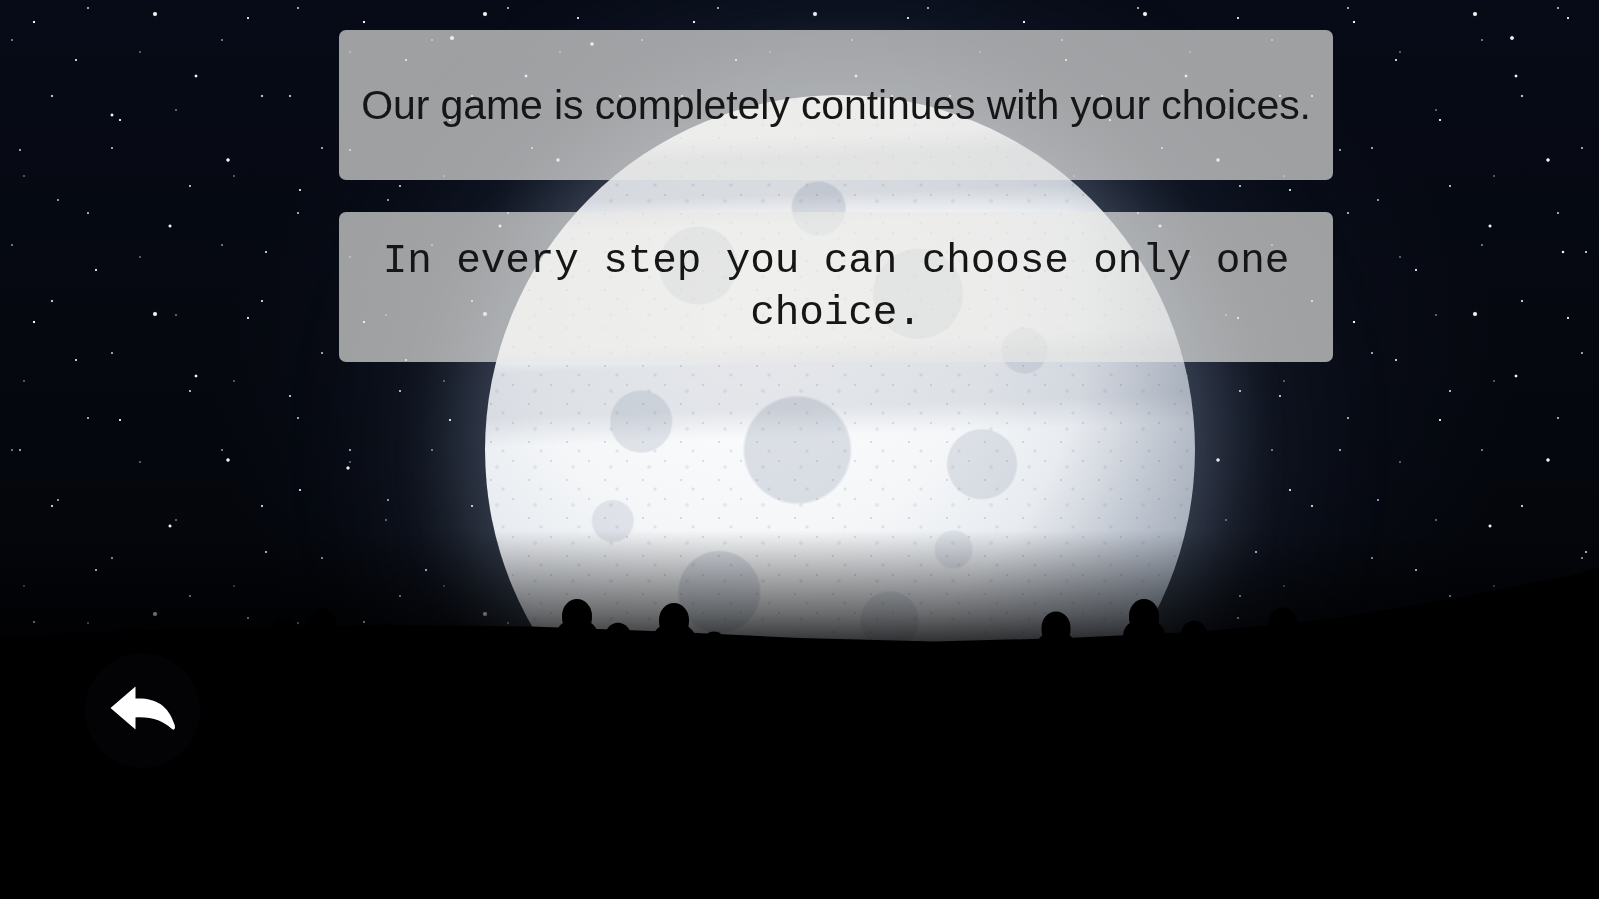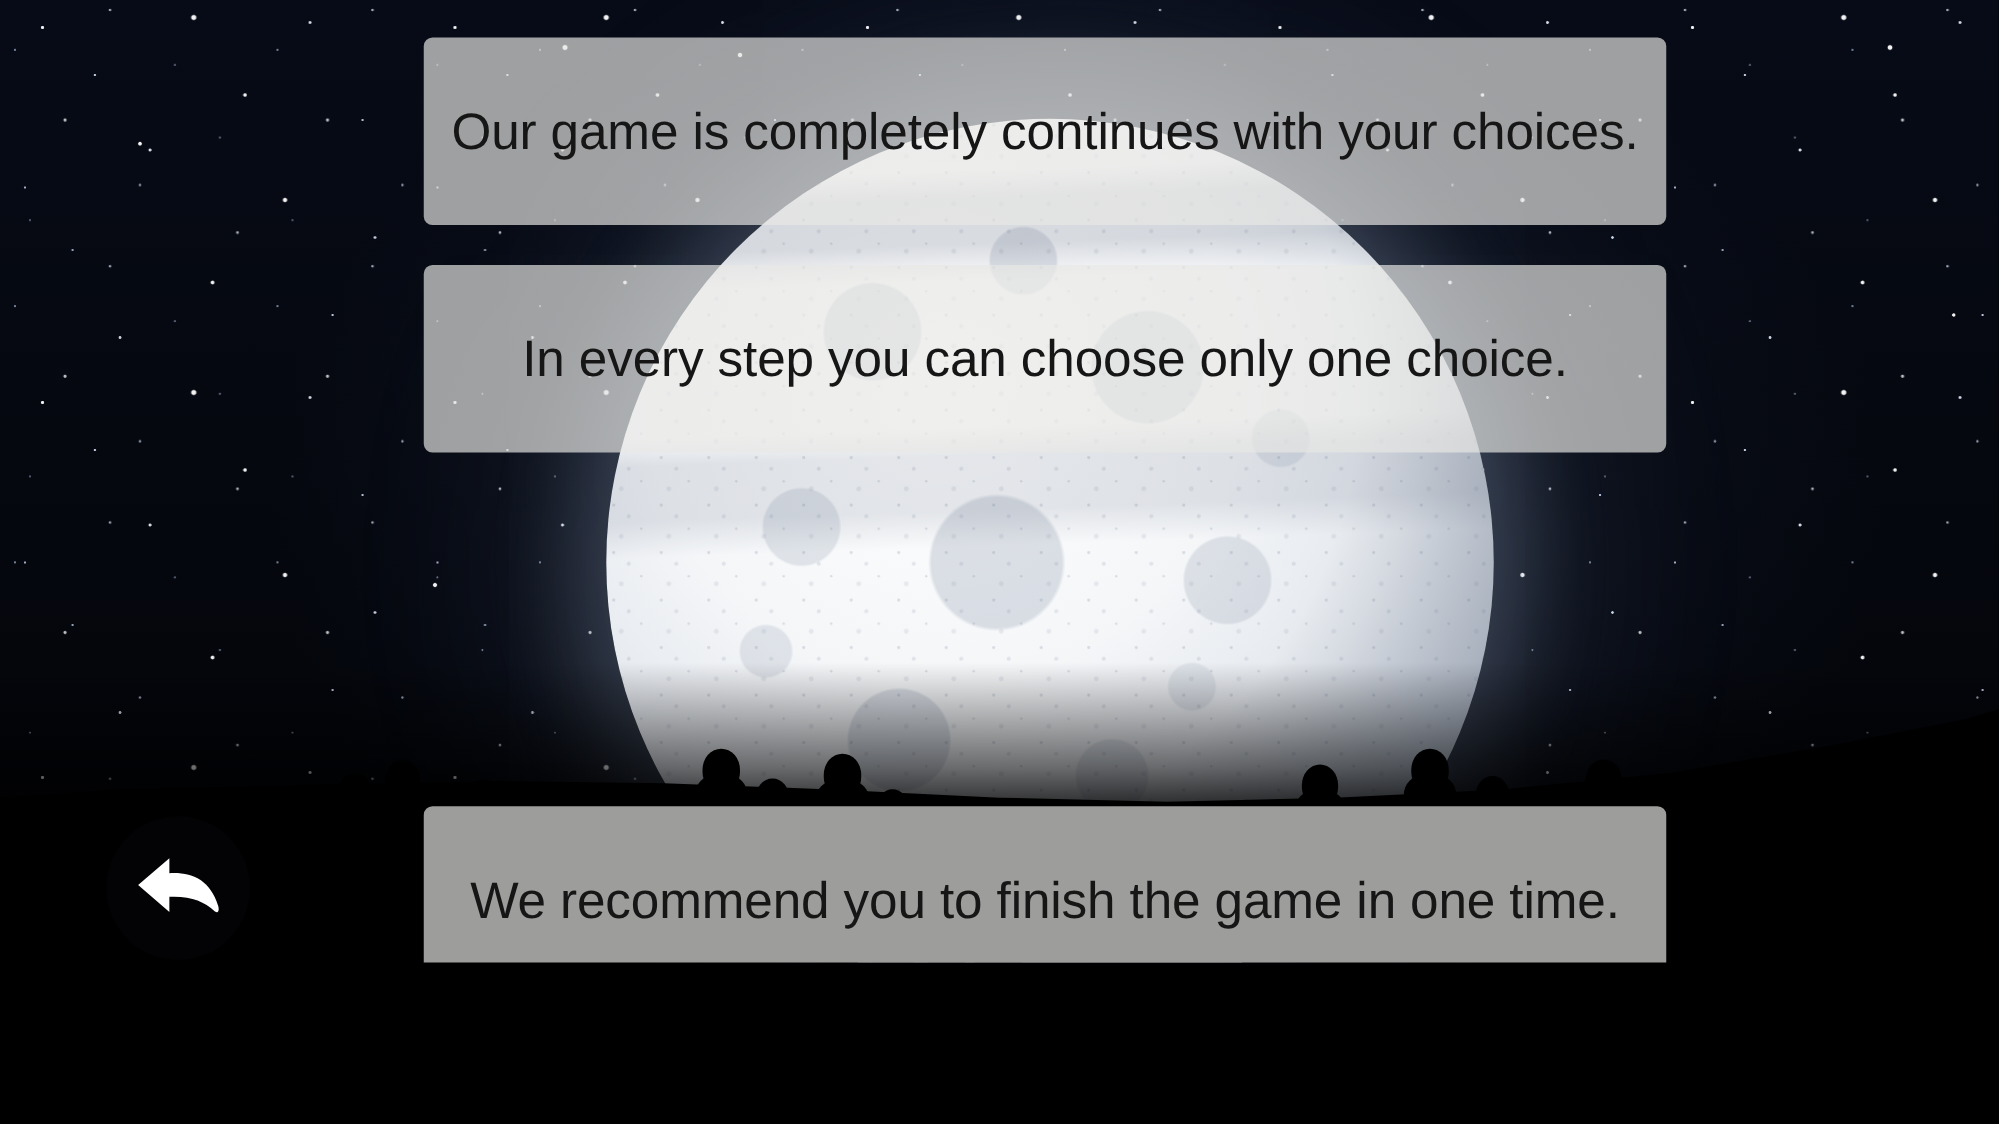--- a/index.html
+++ b/index.html
@@ -205,21 +205,21 @@
   }
   .panel-text {
     color:#161616;
     font-size:41px;
     line-height:1.28;
     font-weight:400;
     letter-spacing:-0.1px;
   }
 
   #panel-1 { top:30px;  height:150px; }
-  #panel-2 { top:212px; height:150px; }
+  #panel-2 { top:212px; height:150px;font-family:Liberation Mono, monospace; }
   #panel-3 { top:417px; height:155px; }
   #panel-4 { top:645px; height:150px; }
 
   
   #back-button {
     position:absolute;
     left:85px;
     top:653px;
     width:115px;
     height:115px;
@@ -329,23 +329,20 @@
 
   <div class="panel" id="panel-1">
     <span class="panel-text">Our game is completely continues with your choices.</span>
   </div>
 
   <div class="panel" id="panel-2">
     <span class="panel-text">In every step you can choose only one choice.</span>
   </div>
 
 
-  <div class="panel" id="panel-4">
-    <span class="panel-text">We recommend you to finish the game in one time.</span>
-  </div>
 
   <button id="back-button" aria-label="Back">
     <span>
       <svg width="78" height="62" viewBox="0 0 78 62" fill="none" aria-hidden="true">
         <path d="M31.5 6.5 L31.5 18.5 C50 17.5 64 24 70.5 44.5 C71.8 48.6 70.2 51.4 67.3 48.6 C59.5 41.2 48.5 36.6 31.5 37.4 L31.5 49.5 L6.5 28.0 Z" fill="#ffffff"></path>
       </svg>
     </span>
   </button>
 
 </div>

